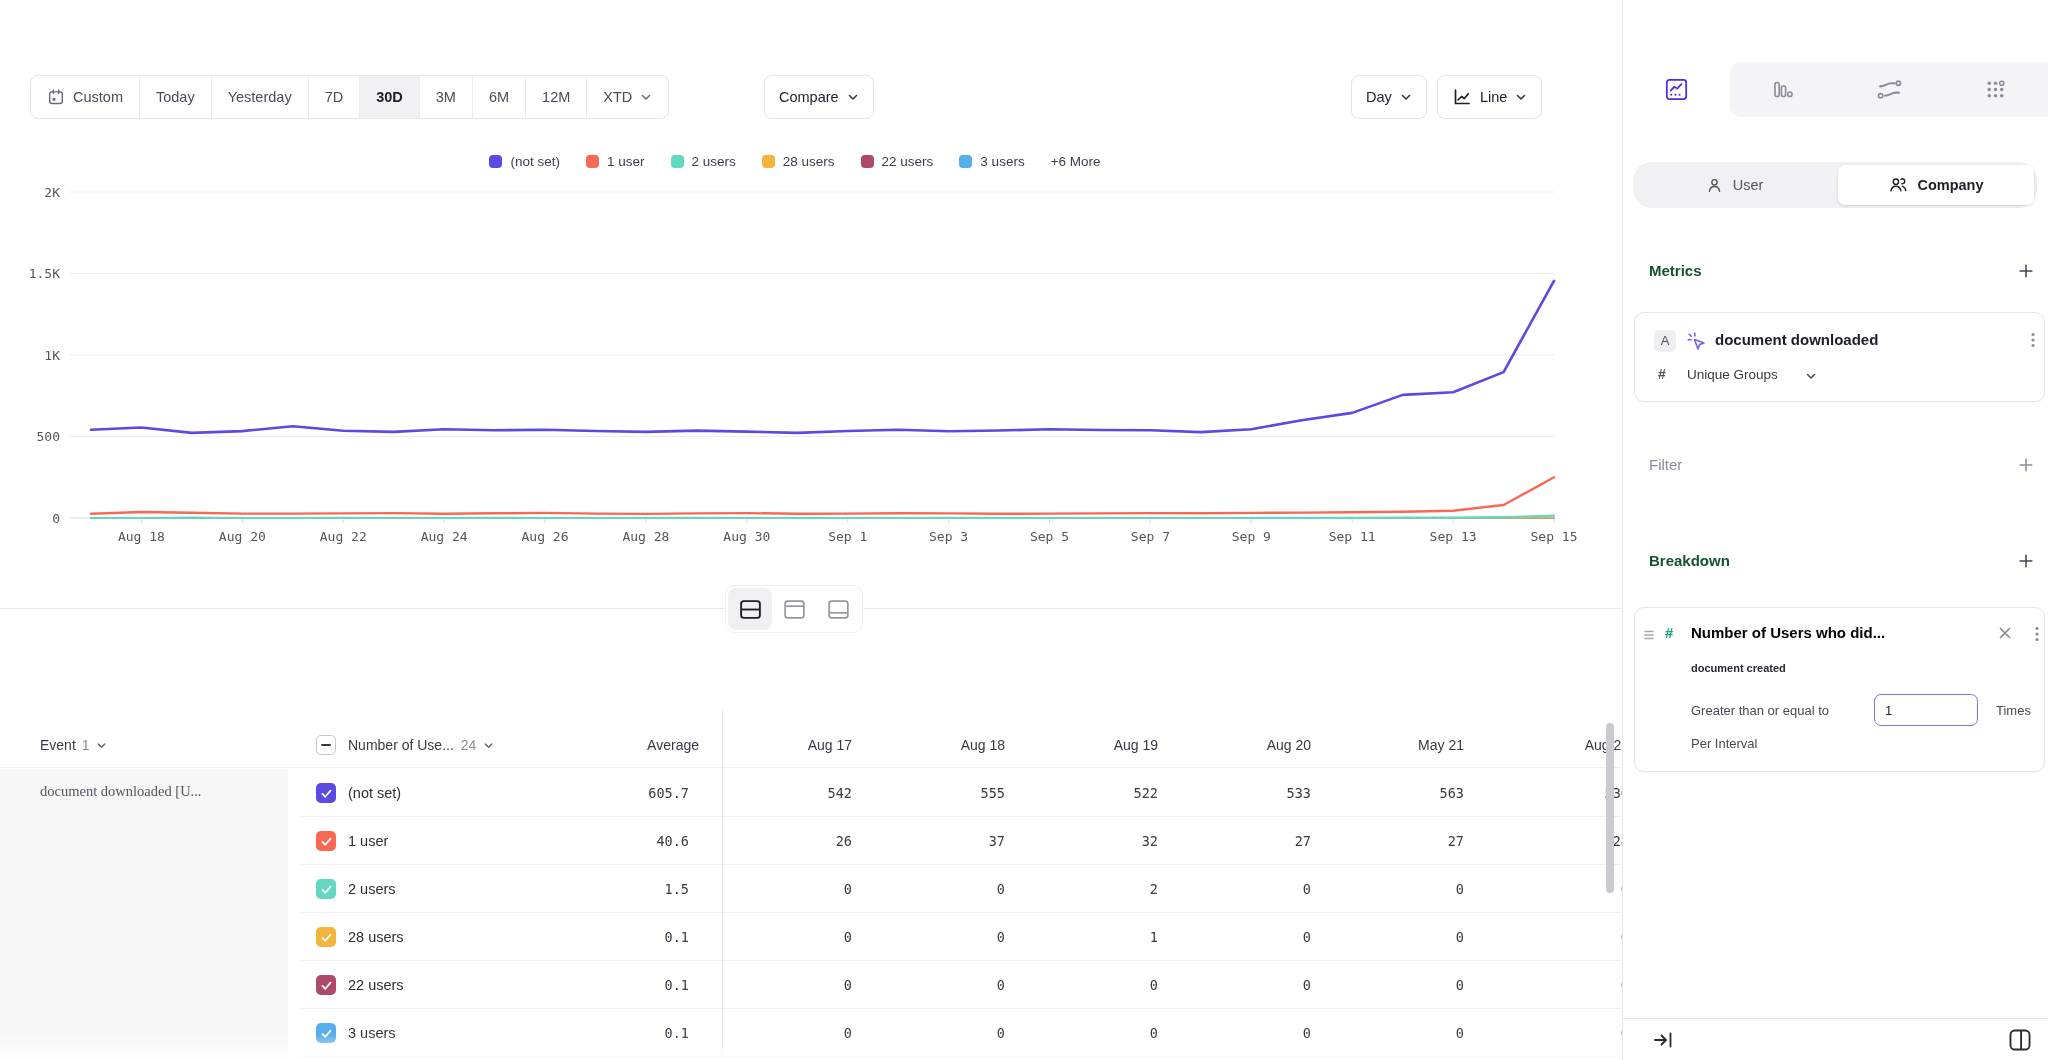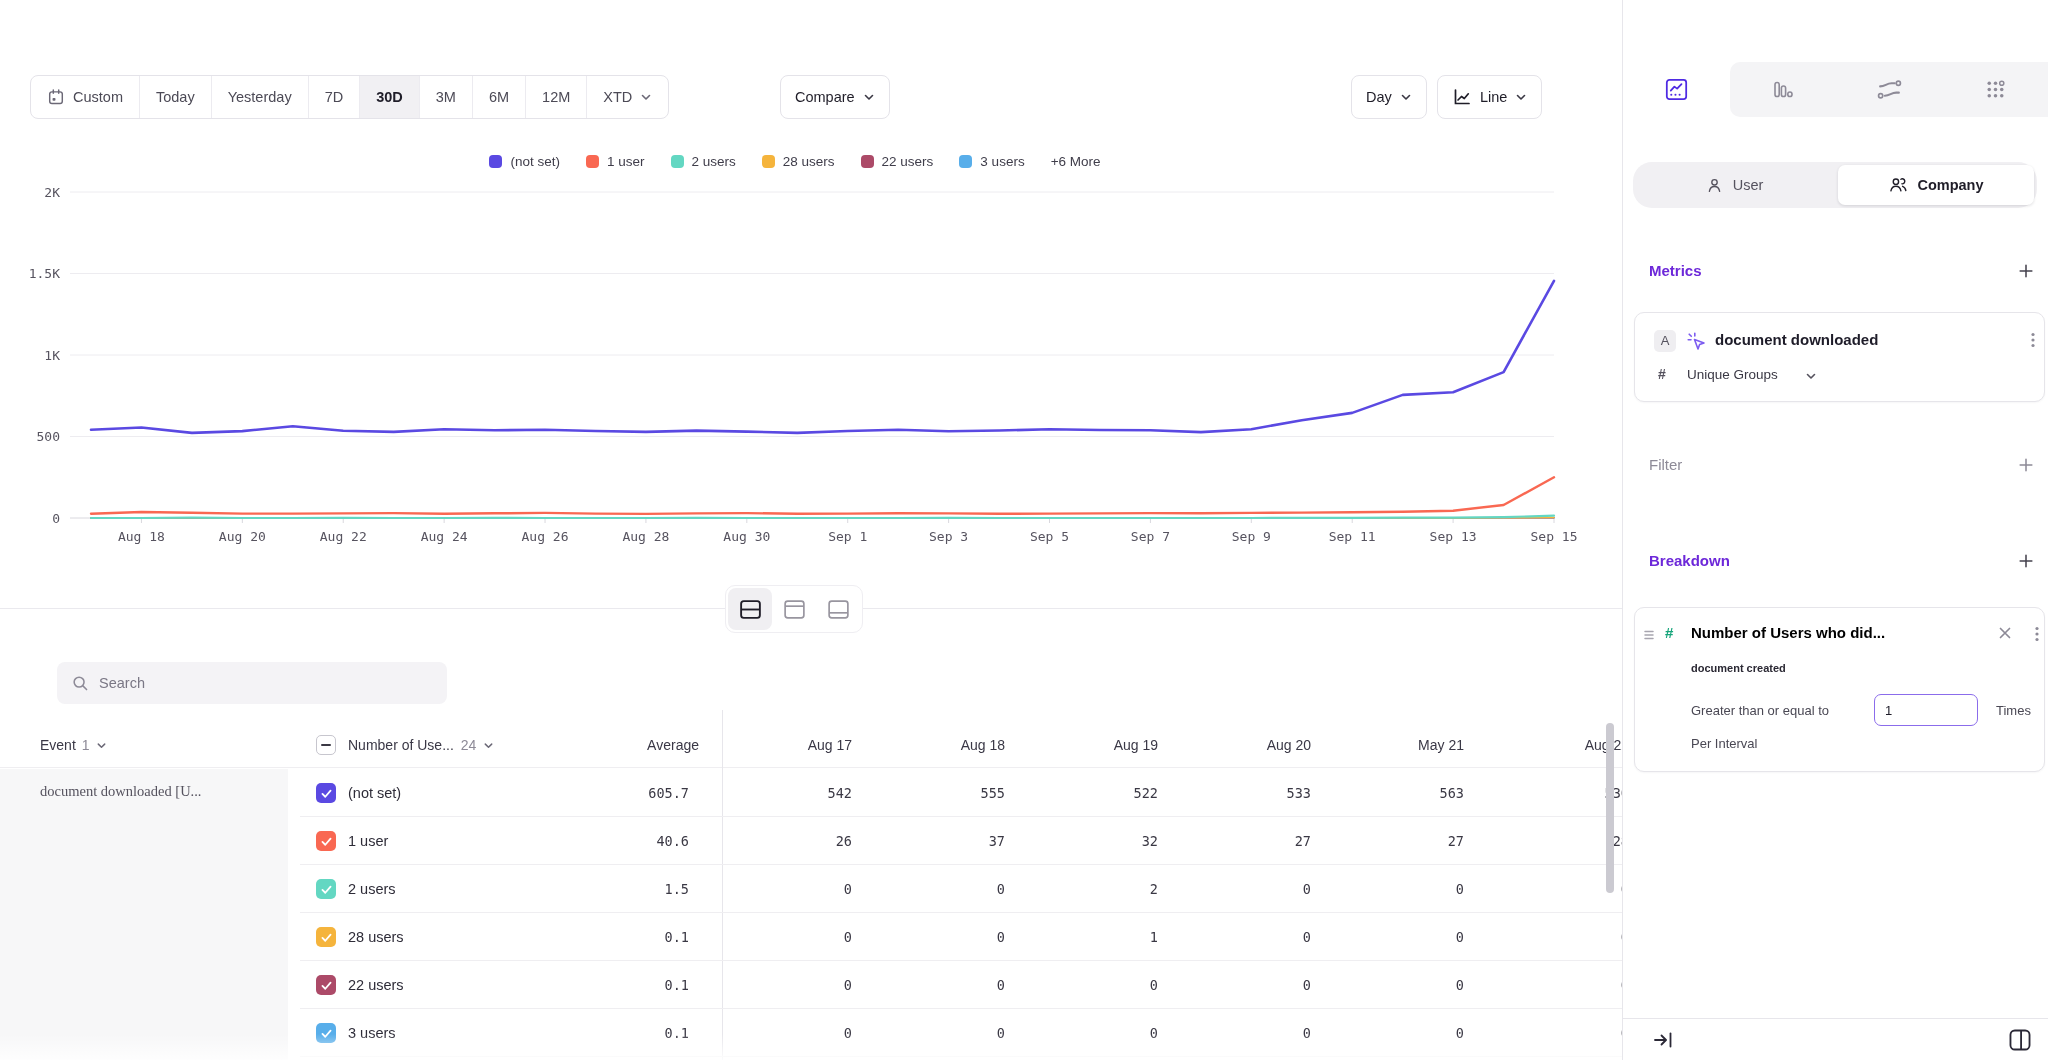--- a/index.html
+++ b/index.html
@@ -14,21 +14,21 @@
   
   #range-group { position:absolute; left:30px; top:75px; height:44px; display:flex;
     border:1px solid #E4E3E9; border-radius:8px; background:#fff; align-items:stretch; }
   .range-item { display:flex; align-items:center; gap:8px; padding:0 16px; font-size:14.5px;
     color:#4C4A56; border-right:1px solid #ECEBF0; cursor:pointer; white-space:nowrap; }
   .range-item:last-child { border-right:none; }
   .range-item.active { background:#F1F0F3; color:#1F1D28; font-weight:bold; }
   .btn { position:absolute; height:44px; display:flex; align-items:center; gap:8px;
     border:1px solid #E4E3E9; border-radius:8px; background:#fff; padding:0 14px;
     font-size:14.5px; color:#1F1D28; cursor:pointer; }
-  #compare-btn { left:780px; top:75px; }
+  #compare-btn { left:764px; top:75px; }
   #day-btn    { left:1351px; top:75px; }
   #line-btn   { left:1437px; top:75px; }
 
   
   #legend { position:absolute; left:0; top:154px; width:1590px; display:flex; justify-content:center;
     align-items:center; gap:26px; font-size:13.5px; color:#3F3D4A; }
   .legend-item { display:flex; align-items:center; gap:8px; }
   .legend-swatch { width:13px; height:13px; border-radius:4px; }
 
   .mono { font-family:"DejaVu Sans Mono", monospace; }
@@ -91,21 +91,21 @@
   .icon-tab.active { background:#fff; }
   .icon-tab.first-gray { border-radius:10px 0 0 10px; }
 
   #scope-toggle { position:absolute; left:10px; top:162px; width:404px; height:46px; background:#F1F0F3;
     border-radius:19px; display:flex; align-items:center; }
   .scope-opt { flex:1; height:40px; margin:0 3px; display:flex; align-items:center; justify-content:center;
     gap:9px; font-size:14.5px; color:#55525E; cursor:pointer; border-radius:7px; }
   .scope-opt.selected { background:#fff; color:#1F1D28; font-weight:bold;
     box-shadow:0 1px 3px rgba(30,28,40,.14); }
 
-  .section-heading { position:absolute; left:26px; font-size:15px; font-weight:bold; color:#6d28d9; }
+  .section-heading { position:absolute; left:26px; font-size:15px; font-weight:bold; color:#14532d; }
   .section-plus { position:absolute; left:394px; width:20px; height:20px; cursor:pointer; }
   #filter-heading { color:#8D8A97; font-weight:normal; }
 
   .card { position:absolute; left:11px; width:411px; background:#fff; border:1px solid #E6E5EA;
     border-radius:10px; box-shadow:0 1px 2px rgba(30,28,40,.04); }
   #metric-card { top:312px; height:90px; }
   #metric-row1 { position:absolute; left:0; top:16px; width:100%; height:26px; }
   #metric-badge { position:absolute; left:19px; top:1px; width:22px; height:22px; background:#EFEEF1;
     border-radius:5px; text-align:center; line-height:22px; font-size:13px; color:#55525E; }
   #metric-spark { position:absolute; left:51px; top:2px; }
@@ -300,27 +300,20 @@
     </div>
     <div class="layout-toggle">
       <svg width="25" height="23" viewBox="0 0 24 22">
         <rect x="3" y="3" width="18" height="16" rx="2.5" stroke="#98959F" stroke-width="1.6" fill="none"></rect>
         <line x1="3" y1="14.2" x2="21" y2="14.2" stroke="#98959F" stroke-width="1.6"></line>
       </svg>
     </div>
   </div>
 
   <div id="lower">
-    <div id="search-box">
-      <svg width="18" height="18" viewBox="0 0 20 20">
-        <circle cx="9" cy="9" r="5.5" stroke="#8D8A97" stroke-width="1.7" fill="none"></circle>
-        <line x1="13.2" y1="13.2" x2="17.3" y2="17.3" stroke="#8D8A97" stroke-width="1.7" stroke-linecap="round"></line>
-      </svg>
-      <input id="search-input" type="text" placeholder="Search" style="">
-    </div>
 
     <div id="table-header">
       <div class="hdr-text" id="event-header">
         <span>Event</span>
         <span class="hdr-count">1</span>
         <svg width="11" height="11" viewBox="0 0 12 12">
             <path d="M2.5 4.5 L6 8 L9.5 4.5" stroke="#6B6876" stroke-width="1.6" fill="none" stroke-linecap="round" stroke-linejoin="round"></path>
           </svg>
       </div>
       <div class="hdr-text" id="series-header">

